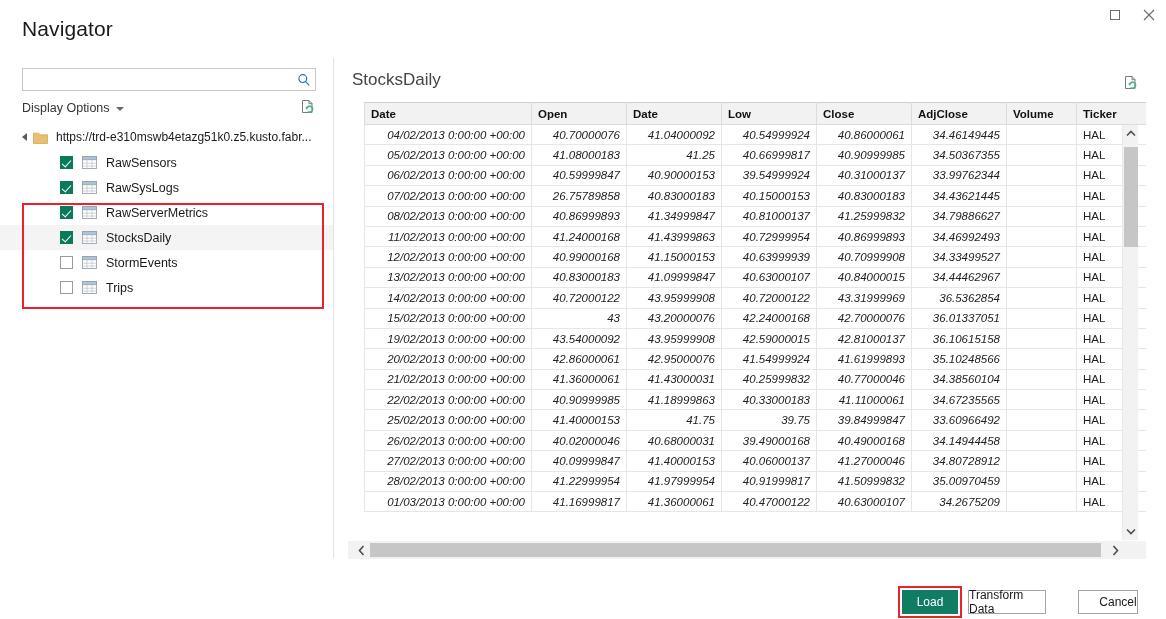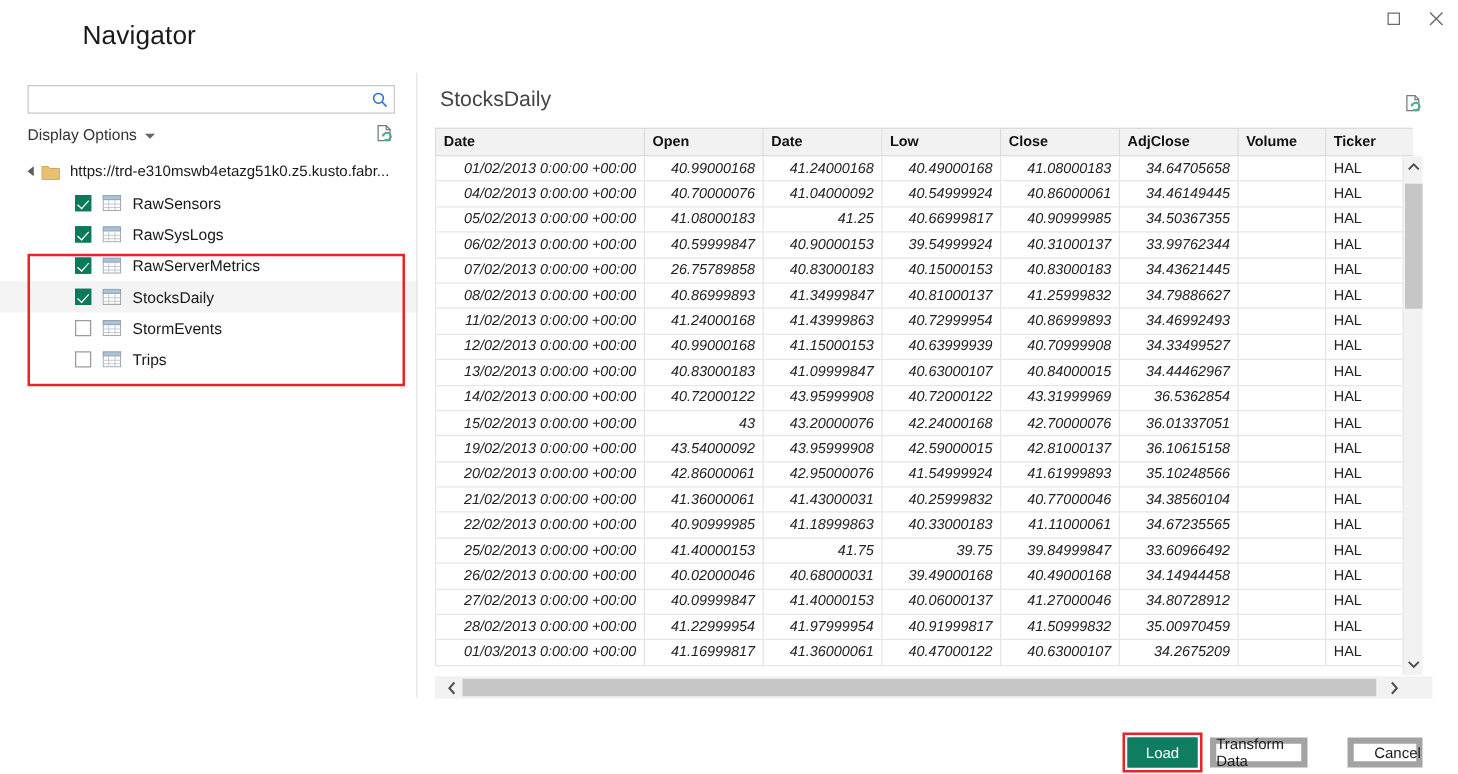--- a/index.html
+++ b/index.html
@@ -29,21 +29,21 @@
   .win-btn {
     width: 34px; height: 28px;
     display: flex; align-items: center; justify-content: center;
     color: #6b6b6b;
   }
   .win-btn svg { display: block; }
 
   .page-title {
     position: absolute; left: 22px; top: 17px;
     font-size: 21px; color: #1a1a1a;
-    font-weight: 400; letter-spacing: .1px; margin-left: 44px;
+    font-weight: 400; letter-spacing: .1px;
   }
 
   
   .left-pane {
     position: absolute; left: 0; top: 58px;
     width: 334px; height: 500px;
   }
 
   .search-wrap {
     position: absolute; left: 22px; top: 10px;
@@ -178,21 +178,21 @@
     overflow: hidden;
     background: #fff;
   }
   table.grid td.txt {
     text-align: left;
     font-style: normal;
   }
   .scroller {
     width: 782px; height: 438px;
     overflow: hidden;
-    position: absolute; left: 0; top: 0;
+    position: absolute; left: 16px; top: 0;
   }
 
   
   .vsb {
     position: absolute; right: 0; top: 23px;
     width: 16px; height: 415px;
     background: #f2f2f2;
     border-left: 1px solid #eaeaea;
   }
   .vsb-arrow {
@@ -229,21 +229,21 @@
 
   
   .footer {
     position: absolute; left: 0; top: 570px;
     width: 1166px; height: 49px;
     background: #ffffff;
   }
   .btn {
     position: absolute; top: 20px;
     height: 24px;
-    border: 5px solid #a3a3a3;
+    border: 1px solid #a3a3a3;
     background: #fff; color: #1a1a1a;
     font-size: 12px; font-family: "Liberation Sans", sans-serif;
     display: flex; align-items: center; justify-content: center;
     cursor: default;
   }
   .btn.primary {
     background: #107c62; color: #fff; border-color: #107c62;
   }
   #btn-load   { left: 902px; width: 56px; }
   #btn-transform { left: 968px; width: 78px; }
@@ -442,30 +442,20 @@
               <th>Date</th>
               <th>Low</th>
               <th>Close</th>
               <th>AdjClose</th>
               <th>Volume</th>
               <th>Ticker</th>
             </tr>
           </thead>
         <tbody id="grid-body">
             <tr>
-              <td>01/02/2013 0:00:00 +00:00</td>
-              <td>40.99000168</td>
-              <td>41.24000168</td>
-              <td>40.49000168</td>
-              <td>41.08000183</td>
-              <td>34.64705658</td>
-              <td></td>
-              <td class="txt">HAL</td>
-            </tr>
-            <tr>
               <td>04/02/2013 0:00:00 +00:00</td>
               <td>40.70000076</td>
               <td>41.04000092</td>
               <td>40.54999924</td>
               <td>40.86000061</td>
               <td>34.46149445</td>
               <td></td>
               <td class="txt">HAL</td>
             </tr>
             <tr>

